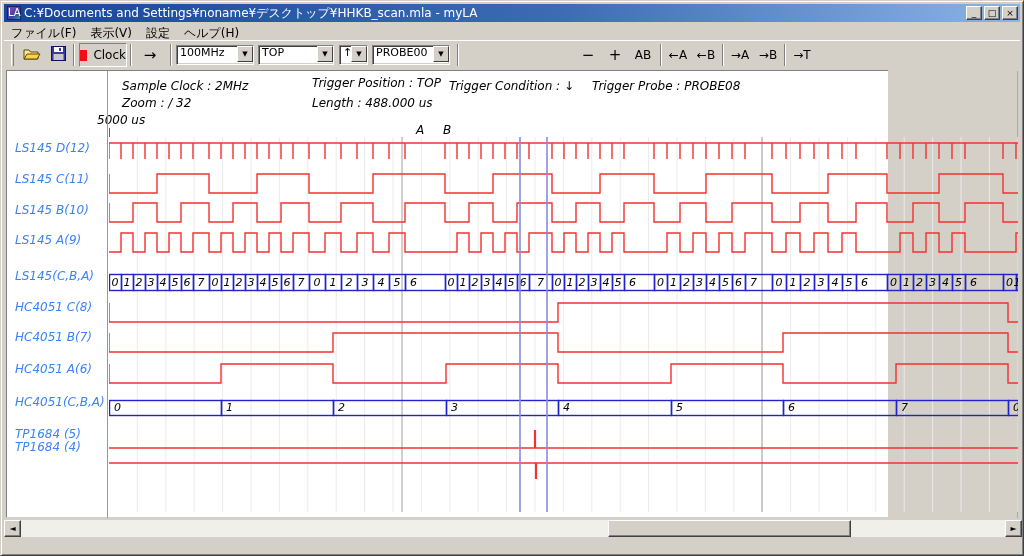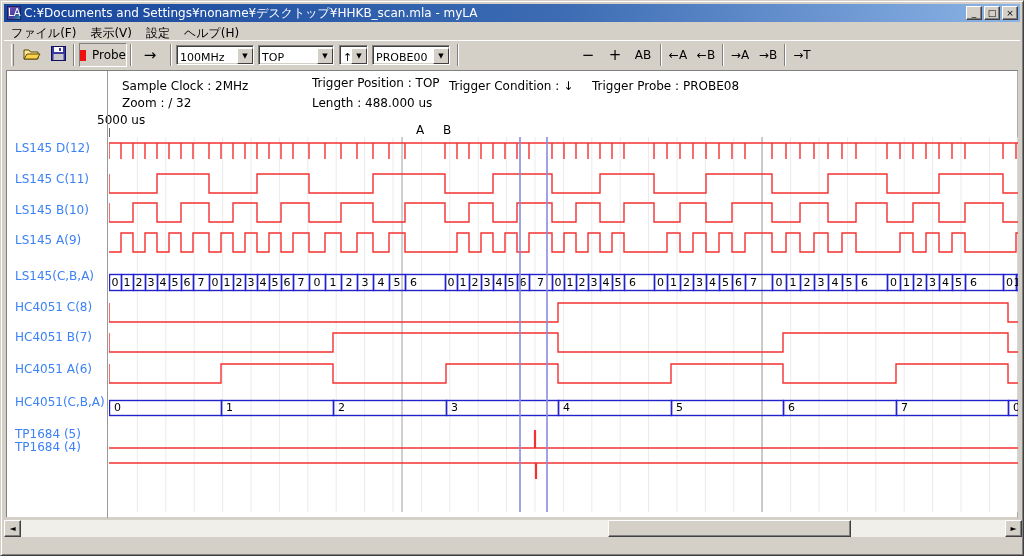--- a/index.html
+++ b/index.html
@@ -20,33 +20,33 @@
   
   #menubar { position:absolute; left:3px; top:22px; right:3px; height:17px; display:flex; align-items:center; background:#d4d0c8; }
   .menu-item { padding:1px 7px; height:15px; }
   
   #toolbar { position:absolute; left:3px; top:39px; right:3px; height:29px; background:#d4d0c8;
              border-top:1px solid #ffffff; }
   .tsep { position:absolute; top:3px; width:2px; height:22px; border-left:1px solid #808080; border-right:1px solid #ffffff; }
   .tgrip { position:absolute; top:3px; width:3px; height:22px; border-left:1px solid #ffffff; border-right:1px solid #808080; }
   .tbtn { position:absolute; top:2px; height:24px; display:flex; align-items:center; justify-content:center; color:#000; }
   .combo { position:absolute; top:4px; height:20px; background:#ffffff; border:1px solid; border-color:#808080 #ffffff #ffffff #808080;
-           box-shadow:inset 1px 1px 0 #404040, inset -1px -1px 0 #d4d0c8; display:flex; align-items:flex-end; }
+           box-shadow:inset 1px 1px 0 #404040, inset -1px -1px 0 #d4d0c8; display:flex; align-items:flex-start; }
   .combo .val { flex:1; padding:0 3px; font-size:11px; white-space:nowrap; overflow:hidden; }
   .combo .drop { width:16px; height:16px; background:#d4d0c8; border:1px solid; border-color:#ffffff #404040 #404040 #ffffff;
                  font-size:7px; text-align:center; line-height:14px; color:#000; }
   #slider-track { position:absolute; left:463px; top:52px; width:104px; height:4px;
                   border:1px solid; border-color:#808080 #ffffff #ffffff #808080; background:#d4d0c8; }
   #slider-thumb { position:absolute; left:477px; top:44px; width:9px; height:19px; background:#d4d0c8;
                   border:1px solid; border-color:#ffffff #404040 #404040 #ffffff; box-shadow:inset -1px -1px 0 #808080; }
   #stop-btn { border:1px solid; border-color:#808080 #ffffff #ffffff #808080; }
   #stop-sq { width:11px; height:11px; background:#ee1111; margin-right:6px; }
   
-  #panel { position:absolute; left:5px; top:69px; width:1012px; height:447px; background:#ffffff;
-           border-top:1px solid #808080; border-left:1px solid #808080; }
+  #panel { position:absolute; left:5px; top:69px; width:882px; height:447px; background:#ffffff;
+           border-top:1px solid #808080; border-left:1px solid #808080;font-style:italic; }
   .info { position:absolute; color:#000; font-size:12px; white-space:nowrap; }
   #label-sep { position:absolute; left:100px; top:0; width:1px; height:447px; background:#999999; }
   #plot-right { position:absolute; left:1010px; top:0; width:1px; height:447px; background:#aaaaaa; }
   .chlabel { position:absolute; left:8px; width:92px; color:#3b82f6; font-size:12px; white-space:nowrap; }
   #axis-tick { position:absolute; left:102px; top:57px; width:1px; height:9px; background:#666666; }
   .marker-label { position:absolute; top:52px; width:14px; text-align:center; color:#000; font-size:12px; }
   #wavesvg { position:absolute; left:102px; top:66px; }
   
   #hscroll { position:absolute; left:3px; top:519px; width:1018px; height:17px; background:#f1efe9; }
   .sbtn { position:absolute; top:0; width:17px; height:17px; background:#d4d0c8; border:1px solid; border-color:#ffffff #404040 #404040 #ffffff;
@@ -97,21 +97,21 @@
             <rect x="0.5" y="0.5" width="14" height="14" fill="#3a3a9e" stroke="#101060"></rect>
             <rect x="3" y="1" width="9" height="5" fill="#ffffff"></rect>
             <rect x="8" y="2" width="2" height="3" fill="#3a3a9e"></rect>
             <rect x="2.5" y="8" width="10" height="6" fill="#c8c8c8"></rect>
           </svg>
       </span>
     </div>
     <div class="tsep" style="left:69px"></div>
     <div class="tbtn" id="stop-btn" style="left:75px;width:48px">
       <span id="stop-sq"></span>
-      <span>Probe</span>
+      <span>Clock</span>
     </div>
     <div class="tsep" style="left:126px"></div>
     <div class="tbtn" style="left:131px;width:30px;font-size:15px">→</div>
     <div class="tsep" style="left:166px"></div>
 
     <div class="combo" style="left:172px;width:78px">
       <span class="val">100MHz</span>
       <span class="drop">▼</span>
     </div>
     <div class="combo" style="left:254px;width:76px">

